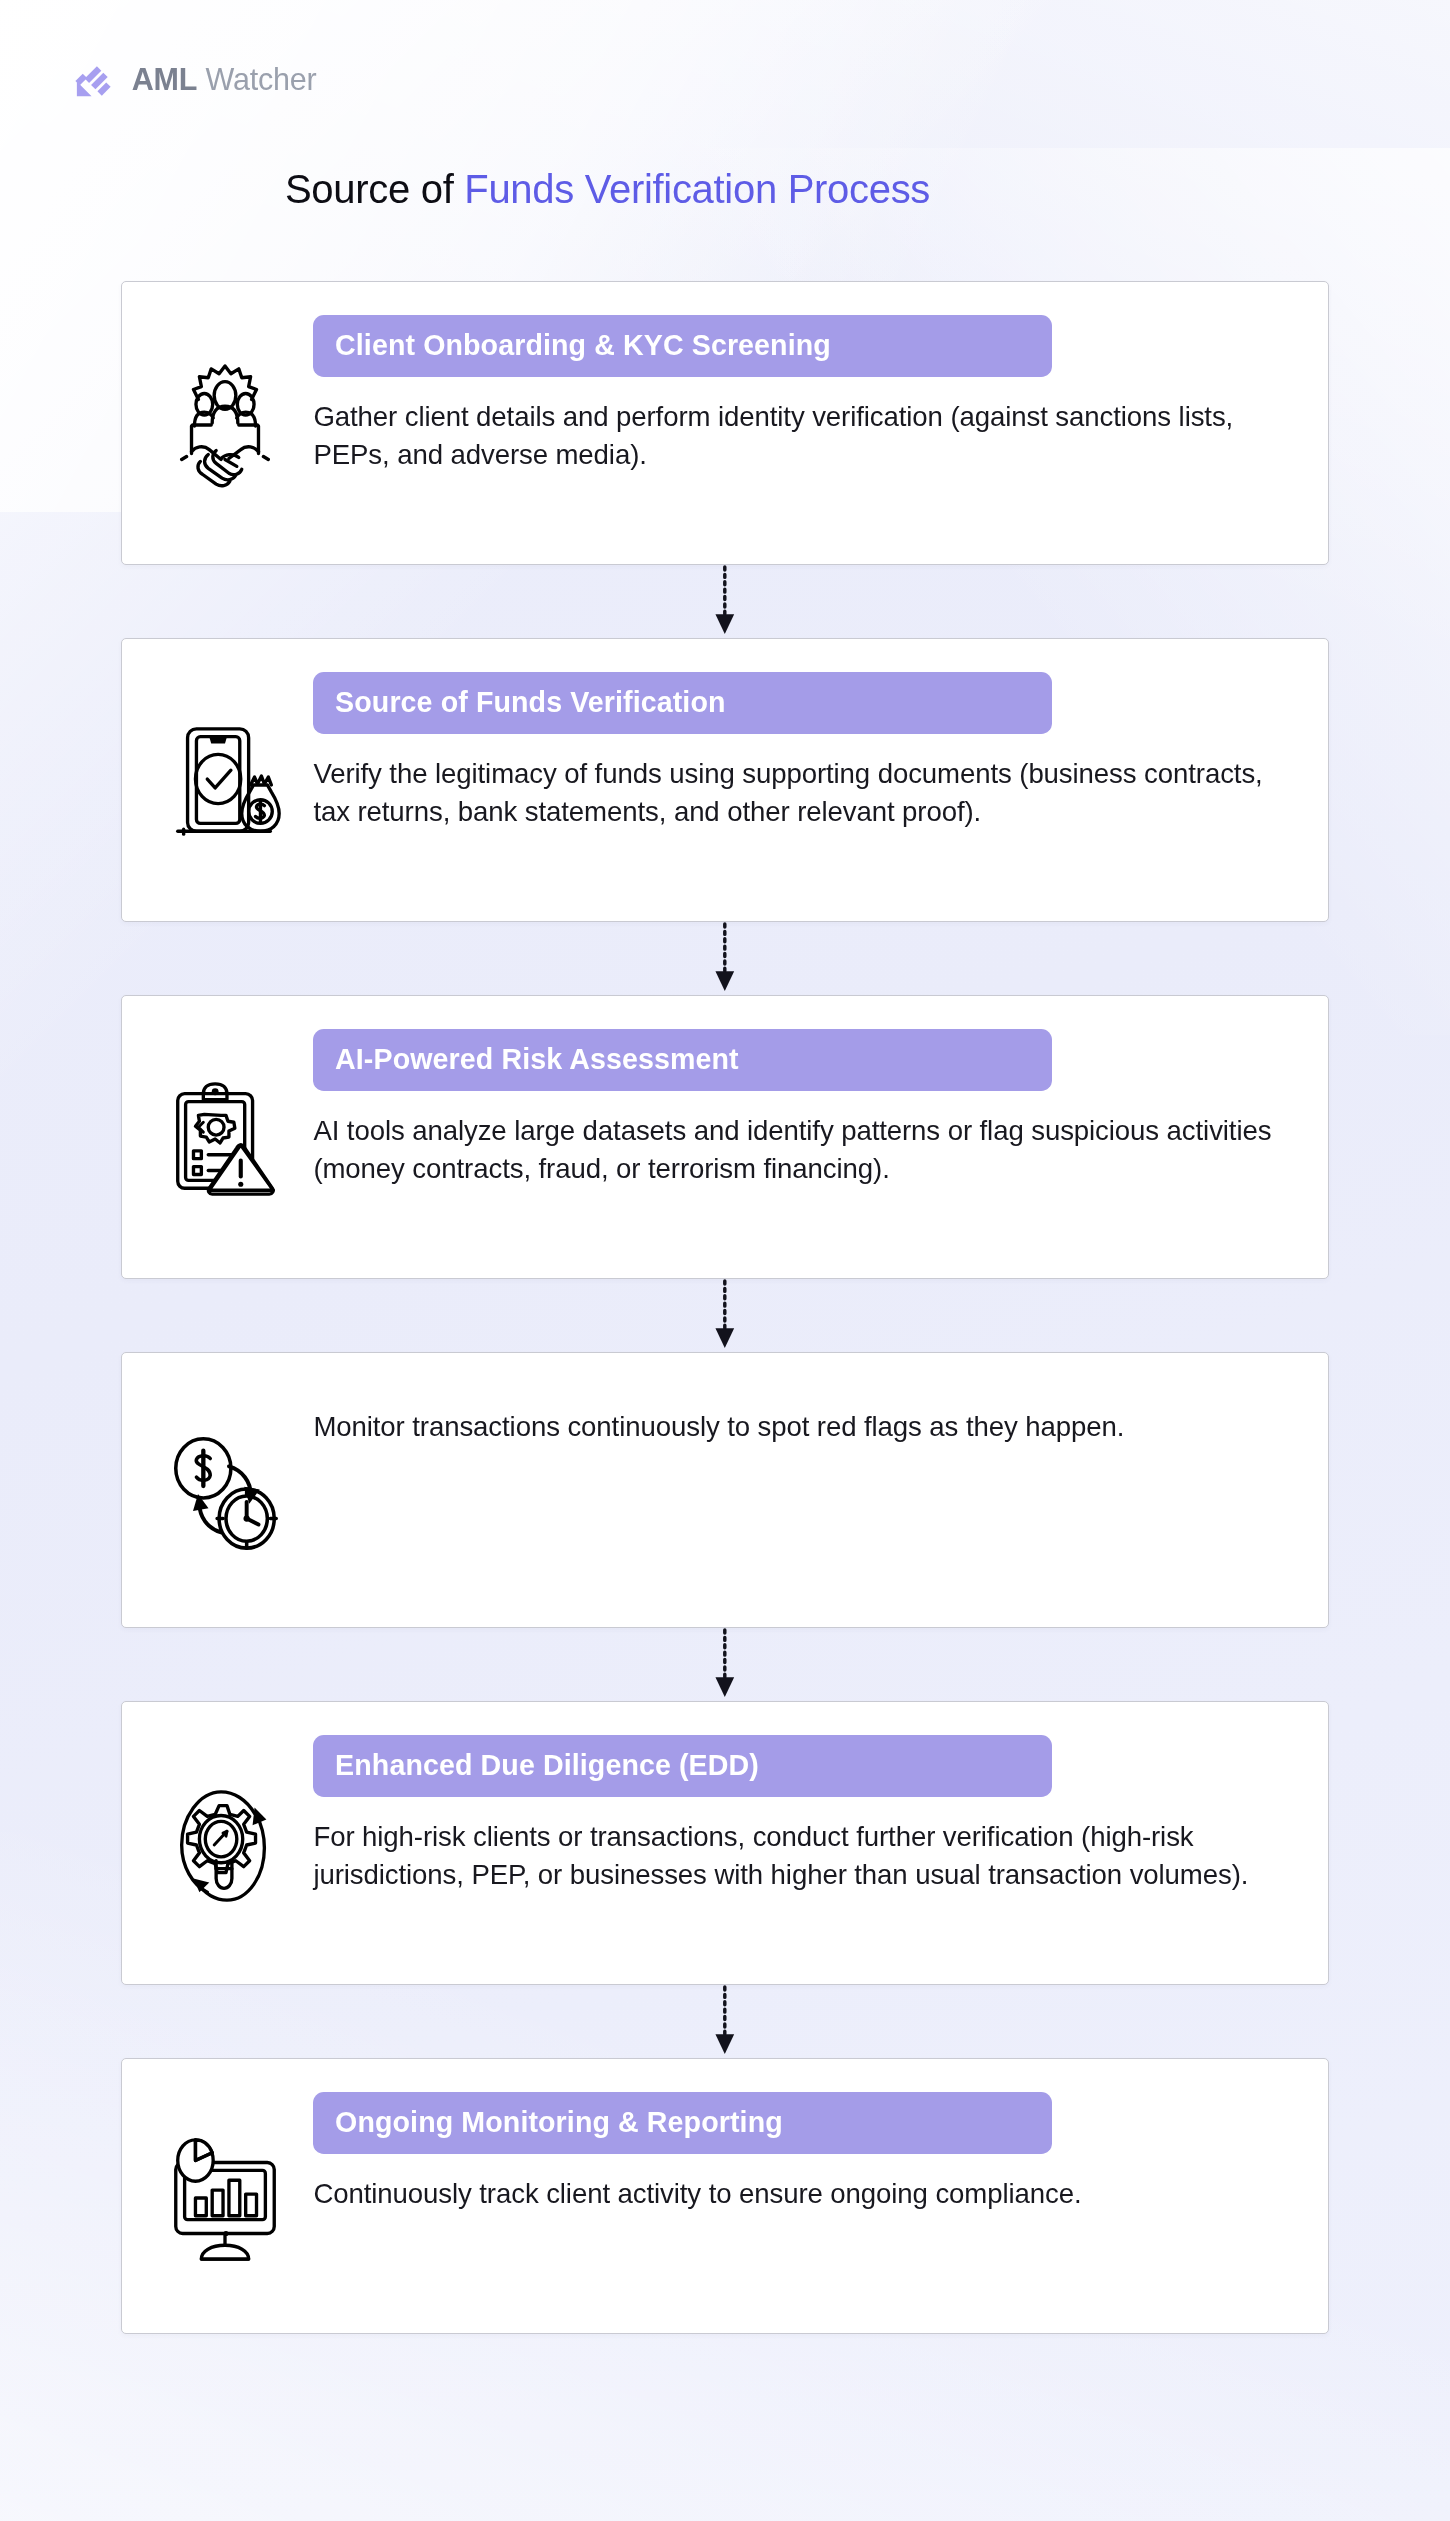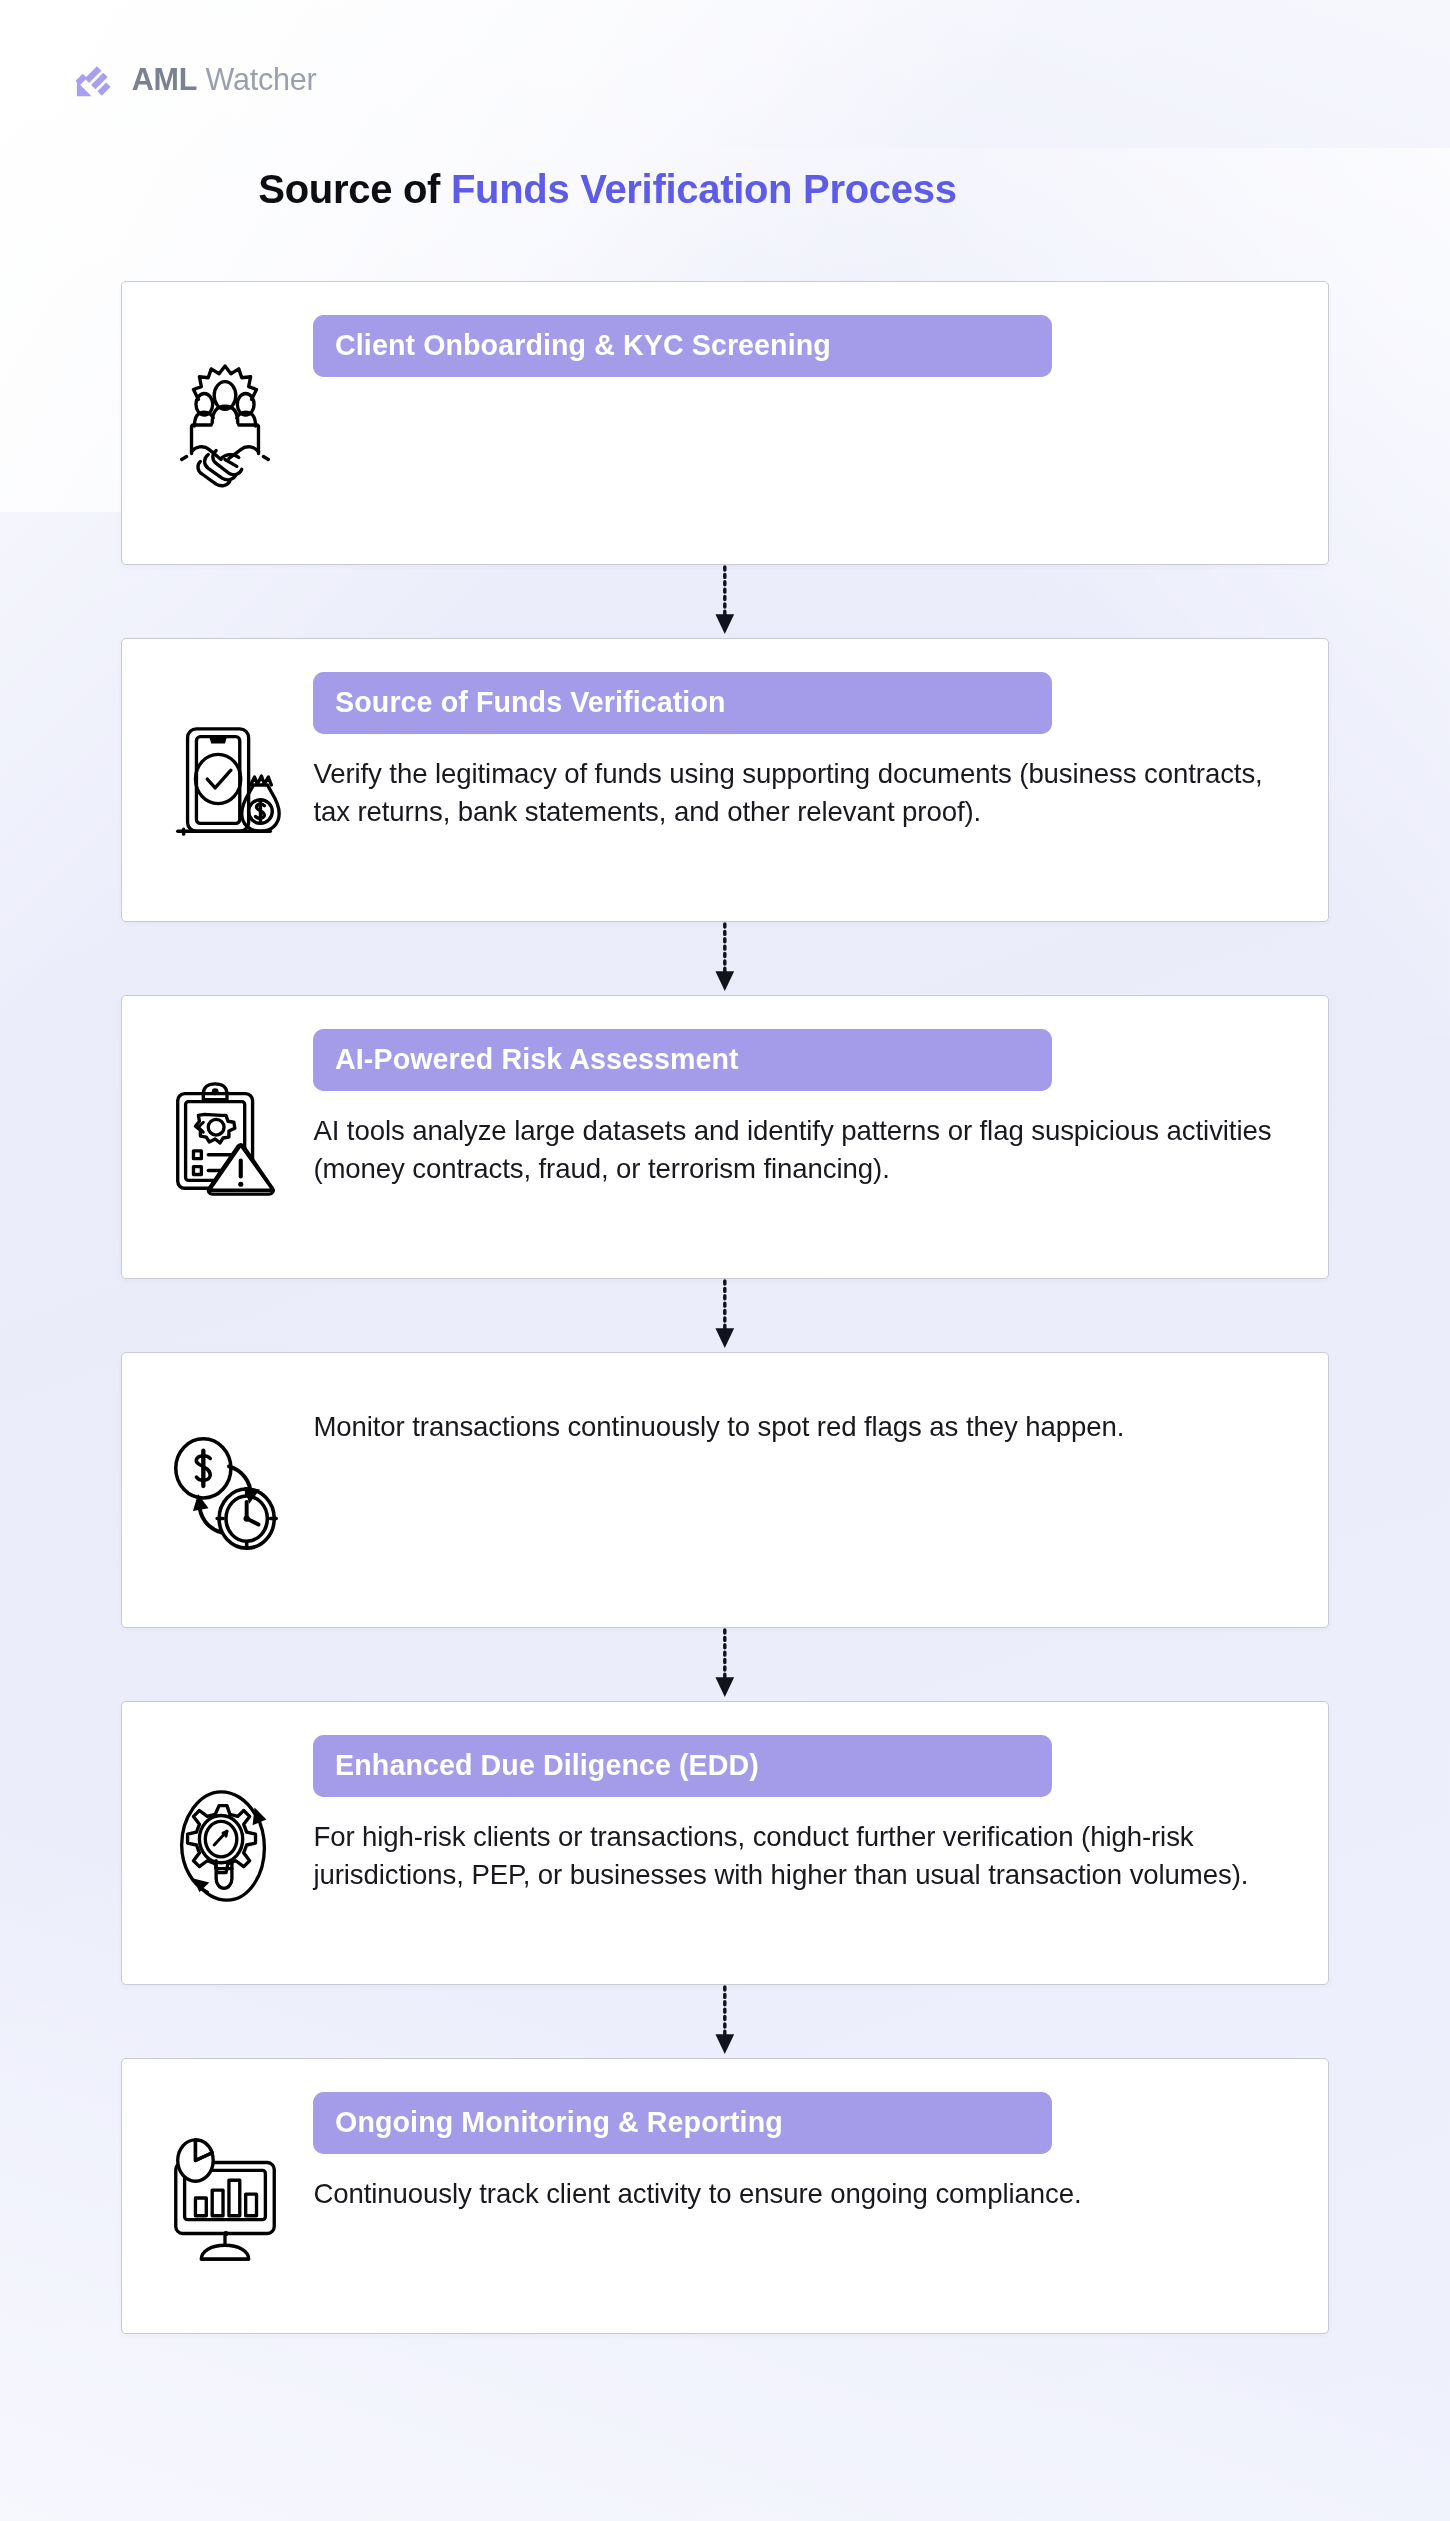--- a/index.html
+++ b/index.html
@@ -71,21 +71,21 @@
   .brand-text .b2 { font-weight: 400; color: #9aa0ad; }
 
   
   .title {
     position: absolute;
     top: 165px;
     left: 0;
     width: 1215px;
     text-align: center;
     font-size: 40px;
-    font-weight: 700;
+    font-weight: 400;
     letter-spacing: -0.3px;
     line-height: 1.2;
   }
   .title .t-dark { color: #0d0d14; }
   .title .t-accent { color: #5e5ce6; }
 
   
   .flow {
     position: absolute;
     top: 281px;
@@ -214,20 +214,21 @@
           <path d="M100 97 C96 92 88 90 82 95 L70 104"></path>
           <path d="M41 107 C37 111 38 117 43 120 L57 130 C62 133 68 132 71 127"></path>
           <path d="M49 100 C44 104 44 110 49 114 L63 124 C68 127 74 126 77 121"></path>
           <path d="M57 96 C53 99 52 105 57 109 L70 119 C75 122 81 120 83 115"></path>
           <path d="M66 105 L78 112"></path>
           <path d="M62 104 C66 100 74 98 80 103"></path>
         </svg>
       </div>
       <div class="card-body">
         <div class="pill">Client Onboarding &amp; KYC Screening</div>
+        <p class="desc">Gather client details and perform identity verification (against sanctions lists, PEPs, and adverse media).</p>
       </div>
     </div>
 
     <div class="connector">
       <span>
         <svg width="25.6" height="73" viewBox="0 0 26 74">
           <line x1="13" y1="2" x2="13" y2="52" stroke="#12121c" stroke-width="3.5" stroke-dasharray="3 4.5" stroke-linecap="round"></line>
           <polygon points="13,70 3.5,50 22.5,50" fill="#12121c"></polygon>
         </svg>
       </span>

